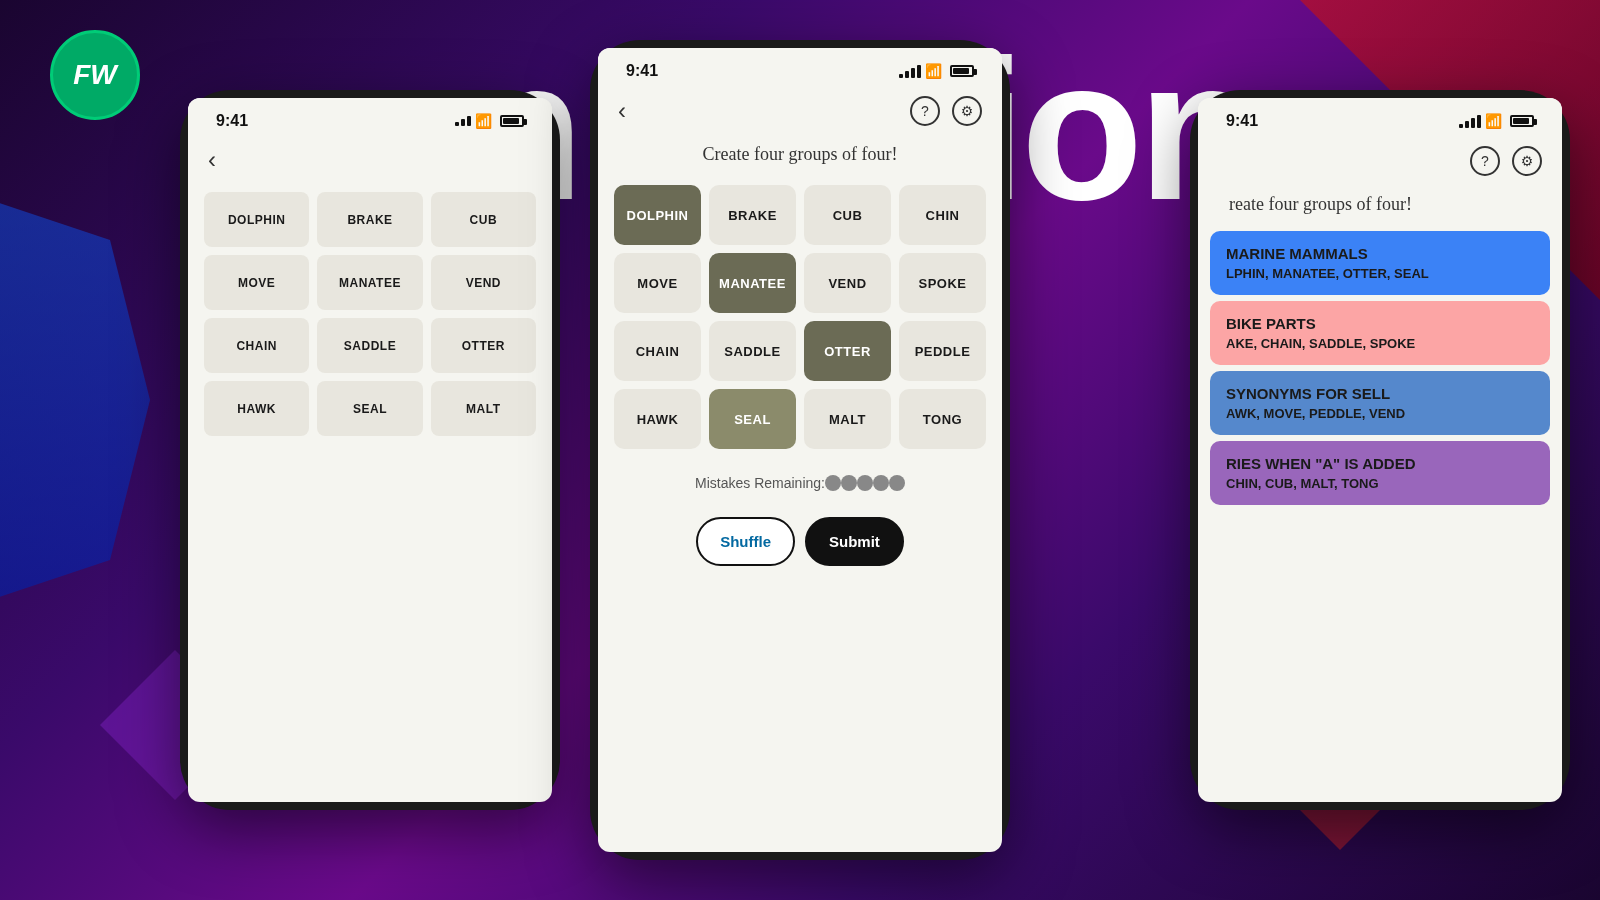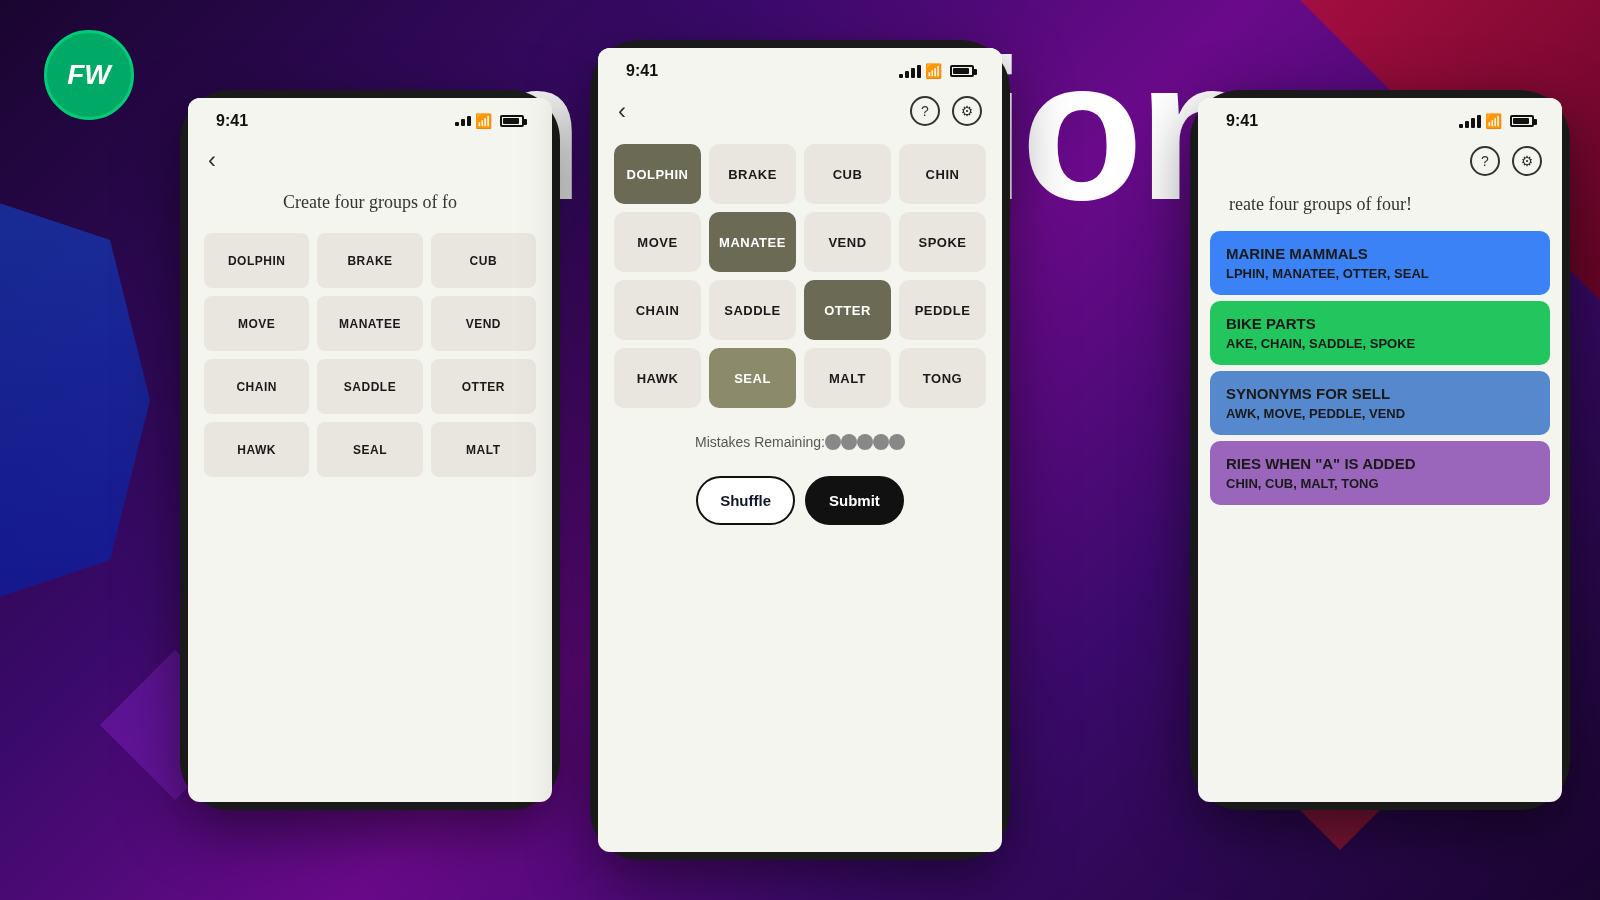--- a/index.html
+++ b/index.html
@@ -74,21 +74,21 @@
       letter-spacing: -5px;
       line-height: 1;
       text-transform: lowercase;
       pointer-events: none;
     }
 
     
     .fw-logo {
       position: absolute;
       top: 30px;
-      left: 44px;
+      left: 50px;
       z-index: 10;
       width: 90px;
       height: 90px;
       background: #00aa66;
       border-radius: 50%;
       display: flex;
       align-items: center;
       justify-content: center;
       border: 3px solid #00cc77;
     }
@@ -305,21 +305,21 @@
       flex-shrink: 0;
     }
     .btn {
       border-radius: 25px;
       padding: 14px 22px;
       font-size: 15px;
       font-weight: 700;
       cursor: pointer;
       border: 2px solid #111;
       background: white;
-      color: #0f172a;
+      color: #0369a1;
     }
     .btn-submit {
       background: #111;
       color: white;
     }
 
     
     .category-tile {
       margin: 6px 12px;
       border-radius: 10px;
@@ -331,21 +331,21 @@
       font-size: 15px;
       color: #1a1a1a;
       margin-bottom: 4px;
     }
     .category-words {
       font-size: 13px;
       color: #1a1a1a;
       font-weight: 600;
     }
     .cat-yellow { background: #3b82f6; }
-    .cat-green { background: #22c55e; }
+    .cat-green { background: #fca5a5; }
     .cat-blue { background: #5588cc; }
     .cat-purple { background: #9966bb; }
 
     
     .word-grid-3 {
       display: grid;
       grid-template-columns: repeat(3, 1fr);
       gap: 8px;
       padding: 10px 16px;
     }
@@ -397,21 +397,20 @@
           </div>
           <span class="wifi-icon">📶</span>
           <div class="battery-icon">
             <div class="battery-fill"></div>
           </div>
         </div>
       </div>
       <div class="nav-bar">
         <span class="nav-back">‹</span>
       </div>
-      <div class="game-heading">Create four groups of fo</div>
       <div class="word-grid-3">
 
       <div class="word-tile-sm">DOLPHIN</div>
           <div class="word-tile-sm">BRAKE</div>
           <div class="word-tile-sm">CUB</div>
           <div class="word-tile-sm">MOVE</div>
           <div class="word-tile-sm">MANATEE</div>
           <div class="word-tile-sm">VEND</div>
           <div class="word-tile-sm">CHAIN</div>
           <div class="word-tile-sm">SADDLE</div>
@@ -442,20 +441,21 @@
           </div>
         </div>
       </div>
       <div class="nav-bar">
         <span class="nav-back">‹</span>
         <div class="nav-icons">
           <div class="nav-icon">?</div>
           <div class="nav-icon">⚙</div>
         </div>
       </div>
+      <div class="game-heading">Create four groups of four!</div>
       <div class="word-grid">
 
       <div class="word-tile selected-dark">DOLPHIN</div>
           <div class="word-tile">BRAKE</div>
           <div class="word-tile">CUB</div>
           <div class="word-tile">CHIN</div>
           <div class="word-tile">MOVE</div>
           <div class="word-tile selected-dark">MANATEE</div>
           <div class="word-tile">VEND</div>
           <div class="word-tile">SPOKE</div>

